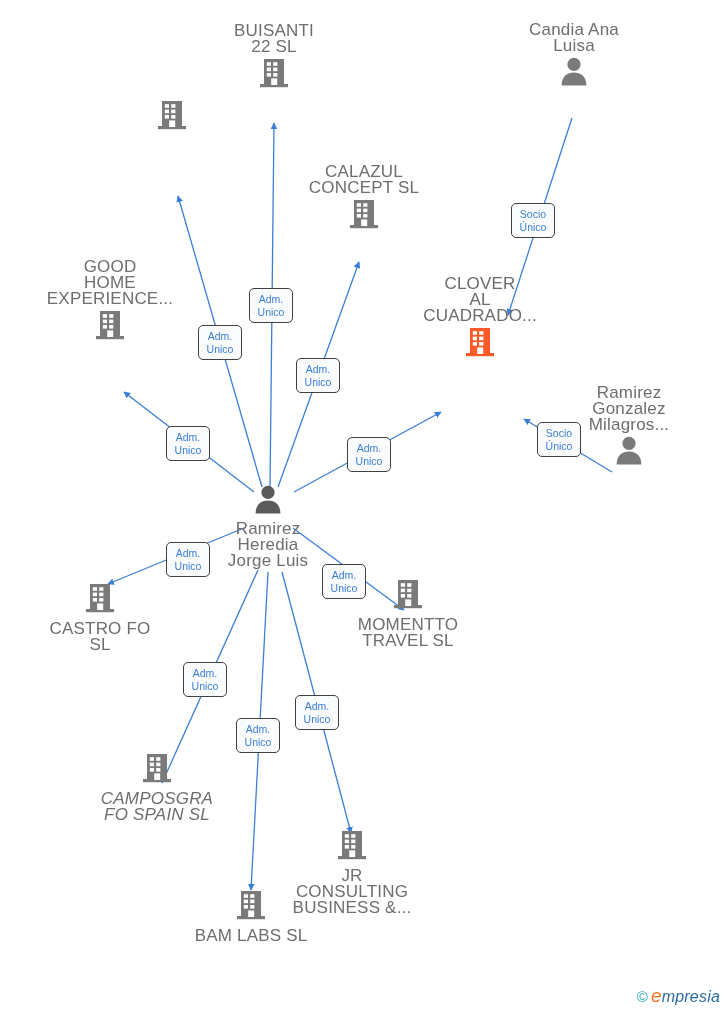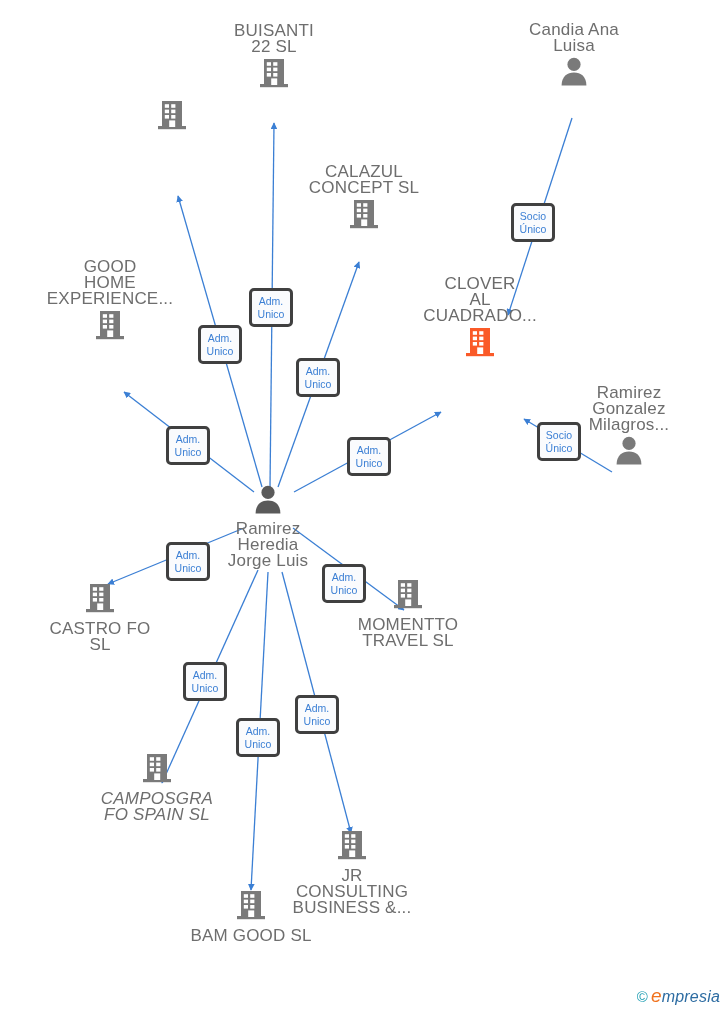--- a/index.html
+++ b/index.html
@@ -51,21 +51,21 @@
   .node.below .node-icon {
     margin-bottom: 2px;
   }
   .node.below .node-label {
     margin-top: 1px;
   }
   .edge-label {
     position: absolute;
     box-sizing: border-box;
     background: #fafbfd;
-    border: 3px solid #404040;
+    border: 1px solid #404040;
     border-radius: 5px;
     color: #3b7fd4;
     font-size: 10.5px;
     line-height: 13px;
     text-align: center;
     padding: 4px 2px 3px 2px;
     width: 44px;
     white-space: pre-line;
   }
   .watermark {
@@ -288,21 +288,21 @@
             <rect x="7" y="3" width="20" height="26" fill="#7a7a7a"></rect>
             <rect x="3" y="28" width="28" height="3.2" fill="#7a7a7a"></rect>
             <rect x="9.8" y="6.2" width="4.2" height="3.6" fill="#ffffff"></rect>
             <rect x="16.2" y="6.2" width="4.2" height="3.6" fill="#ffffff"></rect>
             <rect x="9.8" y="11.6" width="4.2" height="3.6" fill="#ffffff"></rect>
             <rect x="16.2" y="11.6" width="4.2" height="3.6" fill="#ffffff"></rect>
             <rect x="9.8" y="17" width="4.2" height="3.6" fill="#ffffff"></rect>
             <rect x="16.2" y="17" width="4.2" height="3.6" fill="#ffffff"></rect>
             <rect x="14.2" y="22.4" width="6" height="6.6" fill="#ffffff"></rect>
           </svg></div>
-        <div class="node-label">BAM GOOD  SL</div>
+        <div class="node-label">BAM LABS  SL</div>
       </div>
     </div>
   <div id="edge-label-layer">
       <div class="edge-label" style="left: 198px; top: 325px;">Adm.
 Unico</div>
       <div class="edge-label" style="left: 249px; top: 288px;">Adm.
 Unico</div>
       <div class="edge-label" style="left: 296px; top: 358px;">Adm.
 Unico</div>
       <div class="edge-label" style="left: 166px; top: 426px;">Adm.

